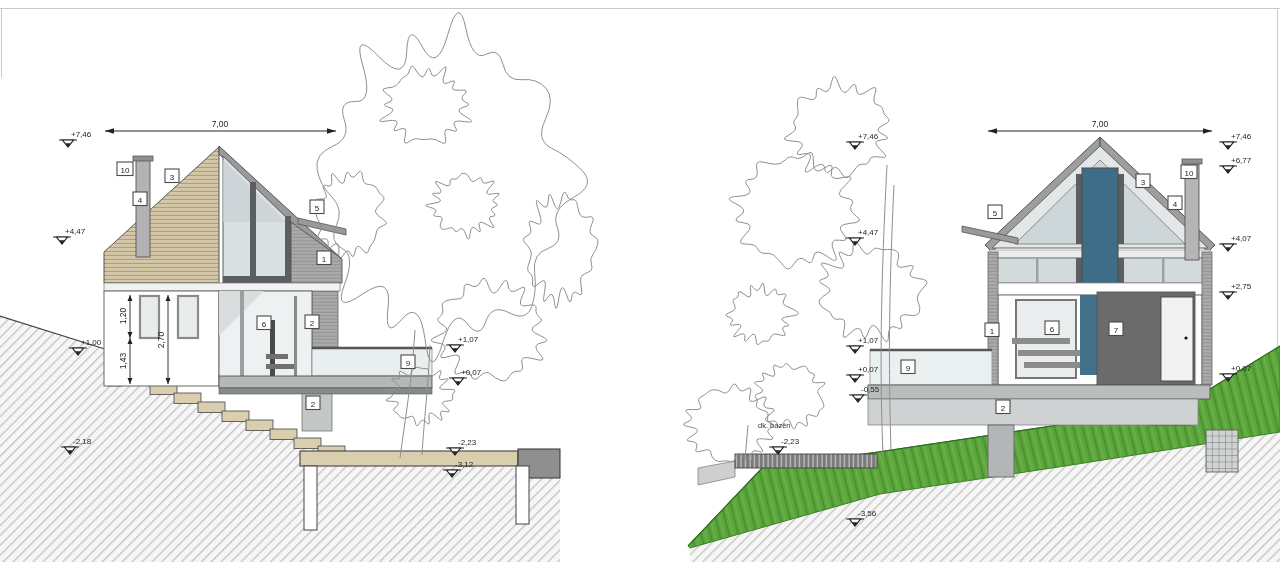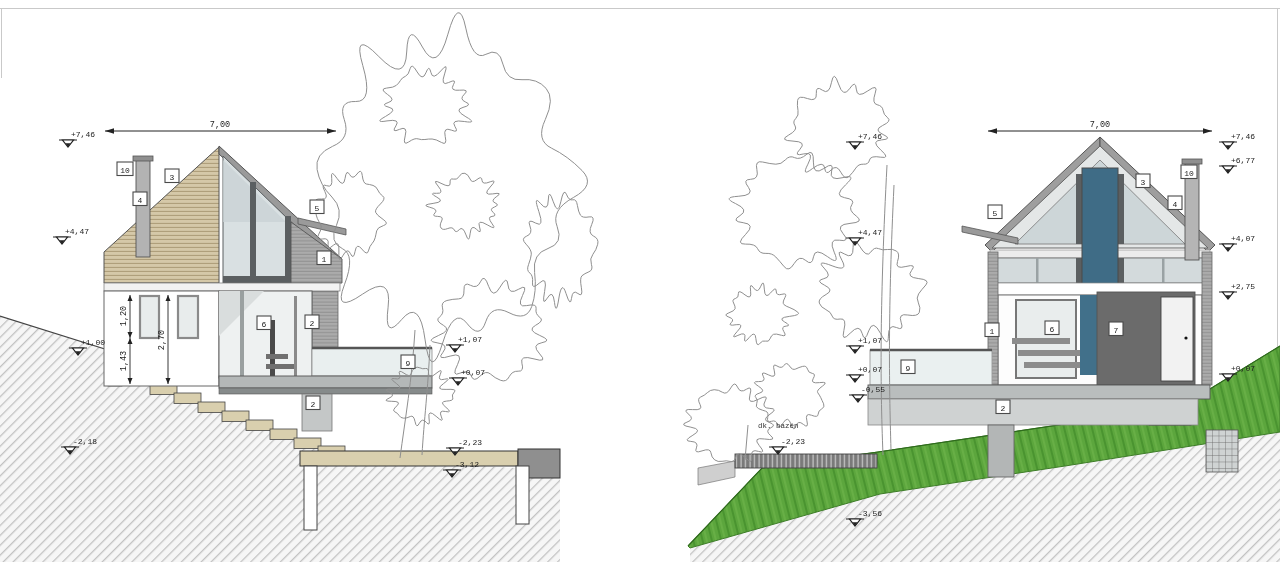--- a/index.html
+++ b/index.html
@@ -1,17 +1,17 @@
 <!DOCTYPE html>
 <html><head>
 <meta charset="utf-8">
 <style>
   html,body{margin:0;padding:0;background:#ffffff;}
   .sheet{position:relative;width:1280px;height:562px;background:#ffffff;overflow:hidden;
-         font-family:Liberation Mono, monospace;}
+         font-family:Liberation Sans, sans-serif;}
   .edge-top{position:absolute;left:0;top:8px;width:1280px;height:1px;background:#c9c9c9;}
   .edge-right{position:absolute;right:2px;top:8px;width:1px;height:554px;background:#c9c9c9;}
   .edge-left{position:absolute;left:1px;top:8px;width:1px;height:70px;background:#c9c9c9;}
   svg.view{position:absolute;top:0;height:562px;width:640px;}
   #viewL{left:0;} #viewR{left:640px;}
   text{fill:#1d1d1d;}
   .mtxt{font-size:8px;}
   .dimtxt{font-size:8.5px;}
   .tagtxt{font-size:8px;}
   .anntxt{font-size:7.5px;fill:#333;}

